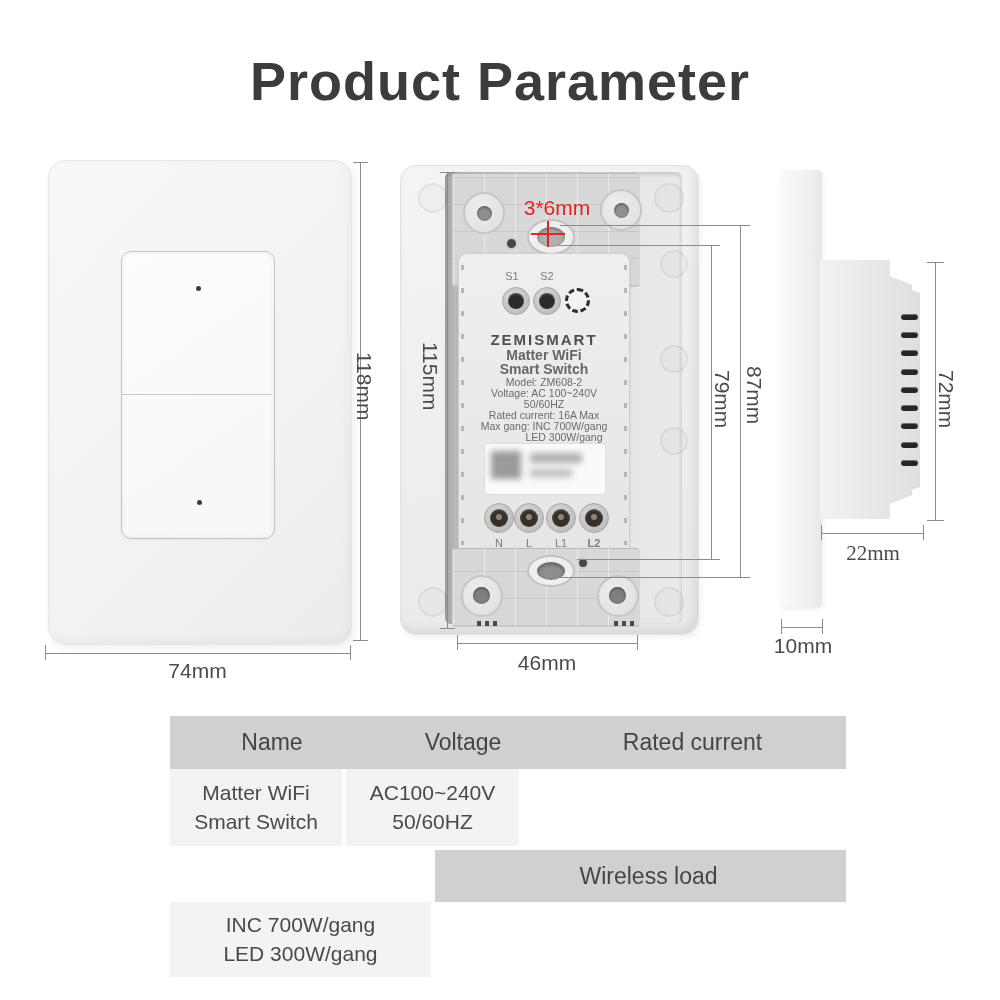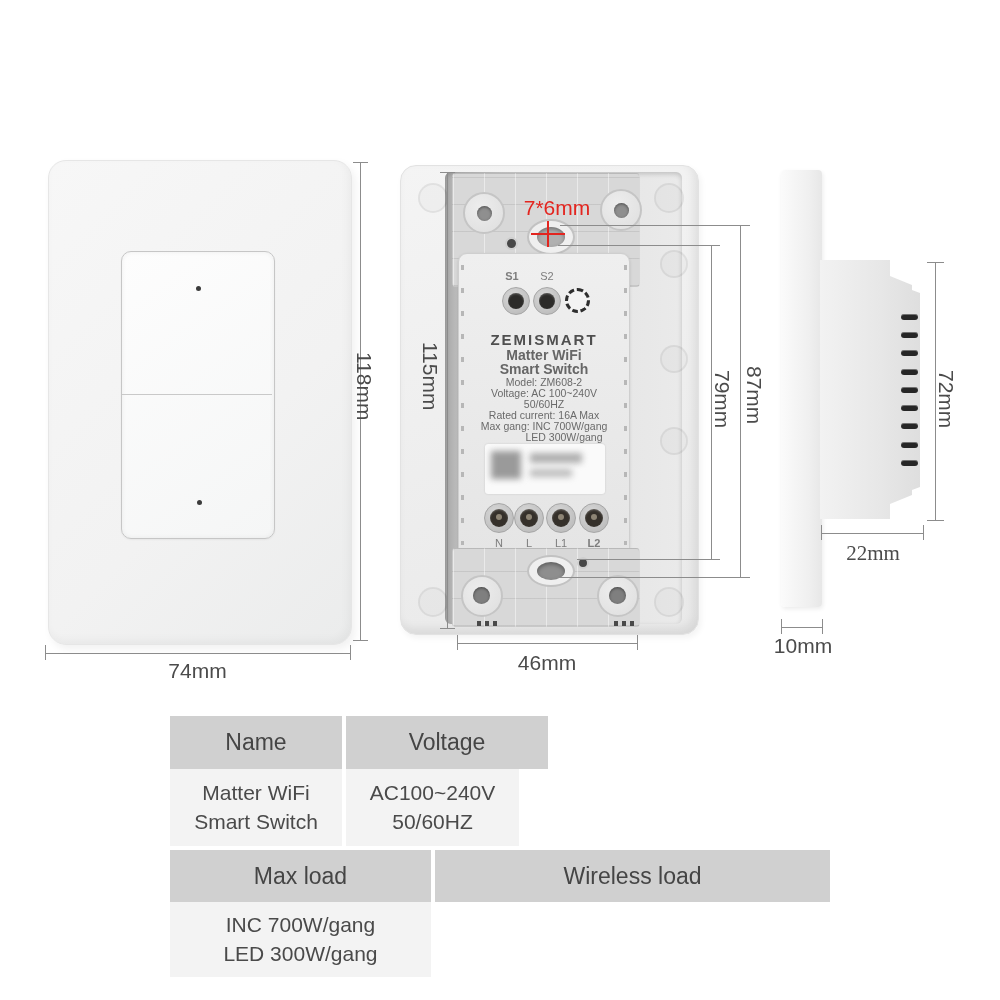--- a/index.html
+++ b/index.html
@@ -80,29 +80,30 @@
     box-shadow:1px 2px 4px rgba(0,0,0,.08);}
   #side-body{left:820px;top:258px;width:101px;height:263px;
     background:linear-gradient(to right,#f2f2f2,#e7e7e7 60%,#dedede);
     clip-path:polygon(0 2px,70px 2px,70px 18px,92px 27px,92px 32px,100px 35px,
                       100px 229px,92px 232px,92px 237px,70px 246px,70px 261px,0 261px);}
   .vslot{left:901px;width:17px;height:6px;border-radius:3px;background:#262626;
          box-shadow:inset 0 1px 0 rgba(255,255,255,.35);}
 
   
   .th{background:#d0d0d0;display:flex;align-items:center;justify-content:center;
-      font-size:23px;color:#454545;}
+      font-size:23px;color:#454545;padding-left:16px;}
   .td{background:#f3f3f3;display:flex;flex-direction:column;align-items:center;justify-content:center;
       font-size:21px;color:#4a4a4a;line-height:1.35;text-align:center;}
 </style>
 </head>
 <body>
 
 <div id="stage">
 
+  <div id="title" class="abs">Product Parameter</div>
 
   <div id="front-plate" class="abs">
     <div id="rocker-frame" class="abs">
       <div id="rocker-divider" class="abs"></div>
       <div class="rocker-dot abs" style="left:74px;top:34px;"></div>
       <div class="rocker-dot abs" style="left:75px;top:248px;"></div>
     </div>
   </div>
 
   <div class="dim v abs" style="left:360px;top:162px;height:478px;"></div>
@@ -129,28 +130,28 @@
   <div class="bracket abs" style="left:452px;top:173px;width:186px;height:112px;">
     <div class="boss abs" style="left:10px;top:18px;width:42px;height:42px;"></div>
     <div class="boss-hole abs" style="left:24px;top:32px;width:15px;height:15px;"></div>
     <div class="boss abs" style="left:147px;top:15px;width:42px;height:42px;"></div>
     <div class="boss-hole abs" style="left:161px;top:29px;width:15px;height:15px;"></div>
     <div class="oval-outer abs" style="left:74px;top:45px;width:48px;height:36px;"></div>
     <div class="oval-inner abs" style="left:84px;top:53px;width:28px;height:20px;"></div>
     <div class="small-hole abs" style="left:52px;top:63px;width:13px;height:13px;"></div>
   </div>
 
-  <div class="dimlabel ctr red abs" style="left:512px;top:196px;width:90px;">7*6mm</div>
+  <div class="dimlabel ctr red abs" style="left:512px;top:196px;width:90px;">3*6mm</div>
   <div class="redbar abs" style="left:531px;top:233px;width:34px;height:2px;"></div>
   <div class="redbar abs" style="left:547px;top:221px;width:2px;height:26px;"></div>
 
   <div id="back-module" class="abs">
     <div class="mod-rib abs" style="left:2px;"></div>
     <div class="mod-rib abs" style="left:165px;"></div>
-    <div class="term-label abs" style="left:38px;top:16px;width:30px;font-weight:bold;">S1</div>
+    <div class="term-label abs" style="left:38px;top:16px;width:30px;">S1</div>
     <div class="term-label abs" style="left:73px;top:16px;width:30px;">S2</div>
     <div class="screw abs" style="left:43px;top:33px;width:28px;height:28px;"></div>
     <div class="screw-core abs" style="left:49px;top:39px;width:16px;height:16px;"></div>
     <div class="screw abs" style="left:74px;top:33px;width:28px;height:28px;"></div>
     <div class="screw-core abs" style="left:80px;top:39px;width:16px;height:16px;"></div>
     <div class="dial abs" style="left:106px;top:34px;width:25px;height:25px;"></div>
 
     <div id="brand" class="lbl-line abs" style="top:77px;">ZEMISMART</div>
     <div class="lbl-line lbl-big abs" style="top:93px;">Matter WiFi</div>
     <div class="lbl-line lbl-big abs" style="top:107px;">Smart Switch</div>
@@ -239,31 +240,31 @@
   <div class="tick-v abs" style="left:923px;top:525px;"></div>
   <div class="dimlabel ctr abs" style="left:828px;top:541px;width:90px;font-family:Liberation Serif, serif;">22mm</div>
 
   <div class="dim h abs" style="left:781px;top:627px;width:41px;"></div>
   <div class="tick-v abs" style="left:781px;top:619px;"></div>
   <div class="tick-v abs" style="left:822px;top:619px;"></div>
   <div class="dimlabel ctr abs" style="left:758px;top:634px;width:90px;">10mm</div>
 
   <div class="th abs" style="left:170px;top:716px;width:172px;height:53px;">Name</div>
   <div class="th abs" style="left:346px;top:716px;width:202px;height:53px;">Voltage</div>
+  <div class="th abs" style="left:523px;top:716px;width:307px;height:53px;">Rated current</div>
 
   <div class="td abs" style="left:170px;top:769px;width:172px;height:77px;">
     <span>Matter WiFi</span>
     <span>Smart Switch</span>
   </div>
   <div class="td abs" style="left:346px;top:769px;width:173px;height:77px;">
     <span>AC100~240V</span>
     <span>50/60HZ</span>
   </div>
 
-  <div class="th abs" style="left:170px;top:850px;width:261px;height:52px;">Max load</div>
   <div class="th abs" style="left:435px;top:850px;width:395px;height:52px;">Wireless load</div>
 
   <div class="td abs" style="left:170px;top:902px;width:261px;height:75px;">
     <span>INC 700W/gang</span>
     <span>LED 300W/gang</span>
   </div>
 
 </div>
 
 </body></html>

